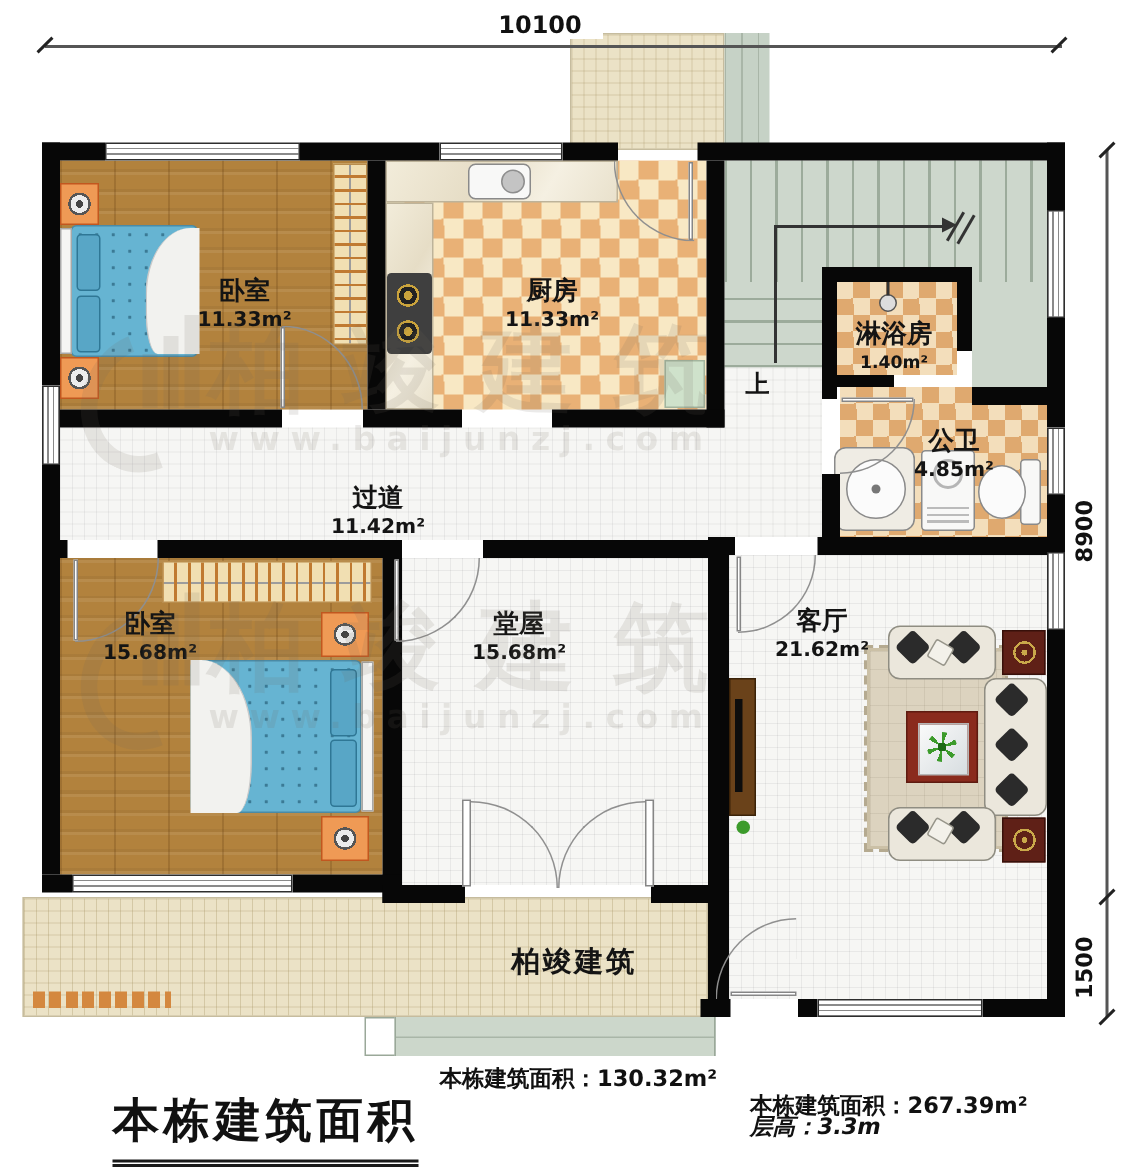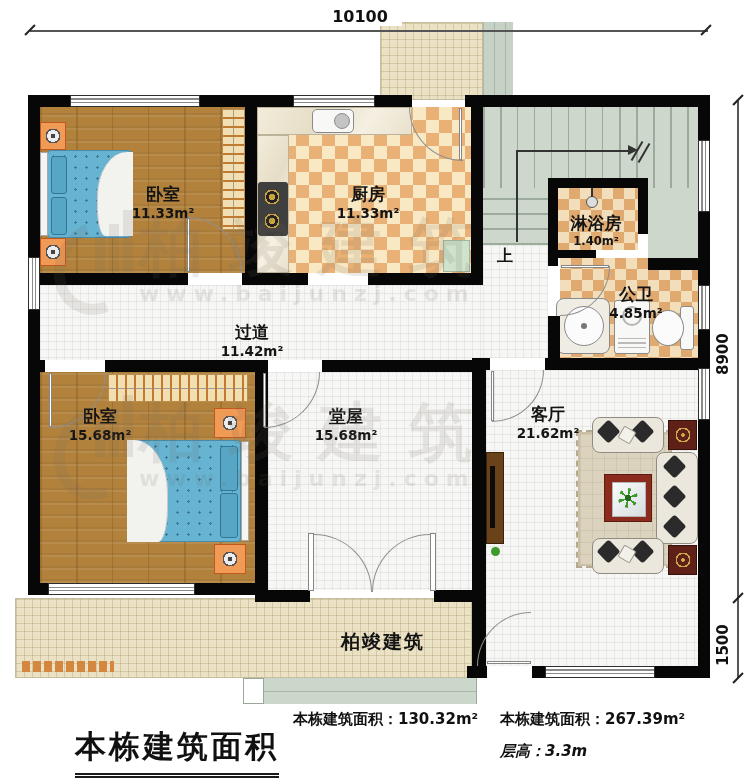--- a/index.html
+++ b/index.html
@@ -325,20 +325,20 @@
       <div class="wmurl">www.baijunzj.com</div>
     </div>
   </div>
 
   <div class="tbtitle">
     <span class="t1">本栋建筑面积</span>
   </div>
   <div class="stat" style="left:293px;top:710px;">
     <span>本栋建筑面积：</span><span>130.32m²</span>
   </div>
-  <div class="stat" style="left:500px;top:710px;">
+  <div class="stat" style="left:500px;top:728px;">
     <span>本栋建筑面积：</span><span>267.39m²</span>
   </div>
   <div class="stat" style="left:500px;top:742px;font-style:italic;">
     <span>层高：</span><span>3.3m</span>
   </div>
 
 </div>
 
 </body></html>

